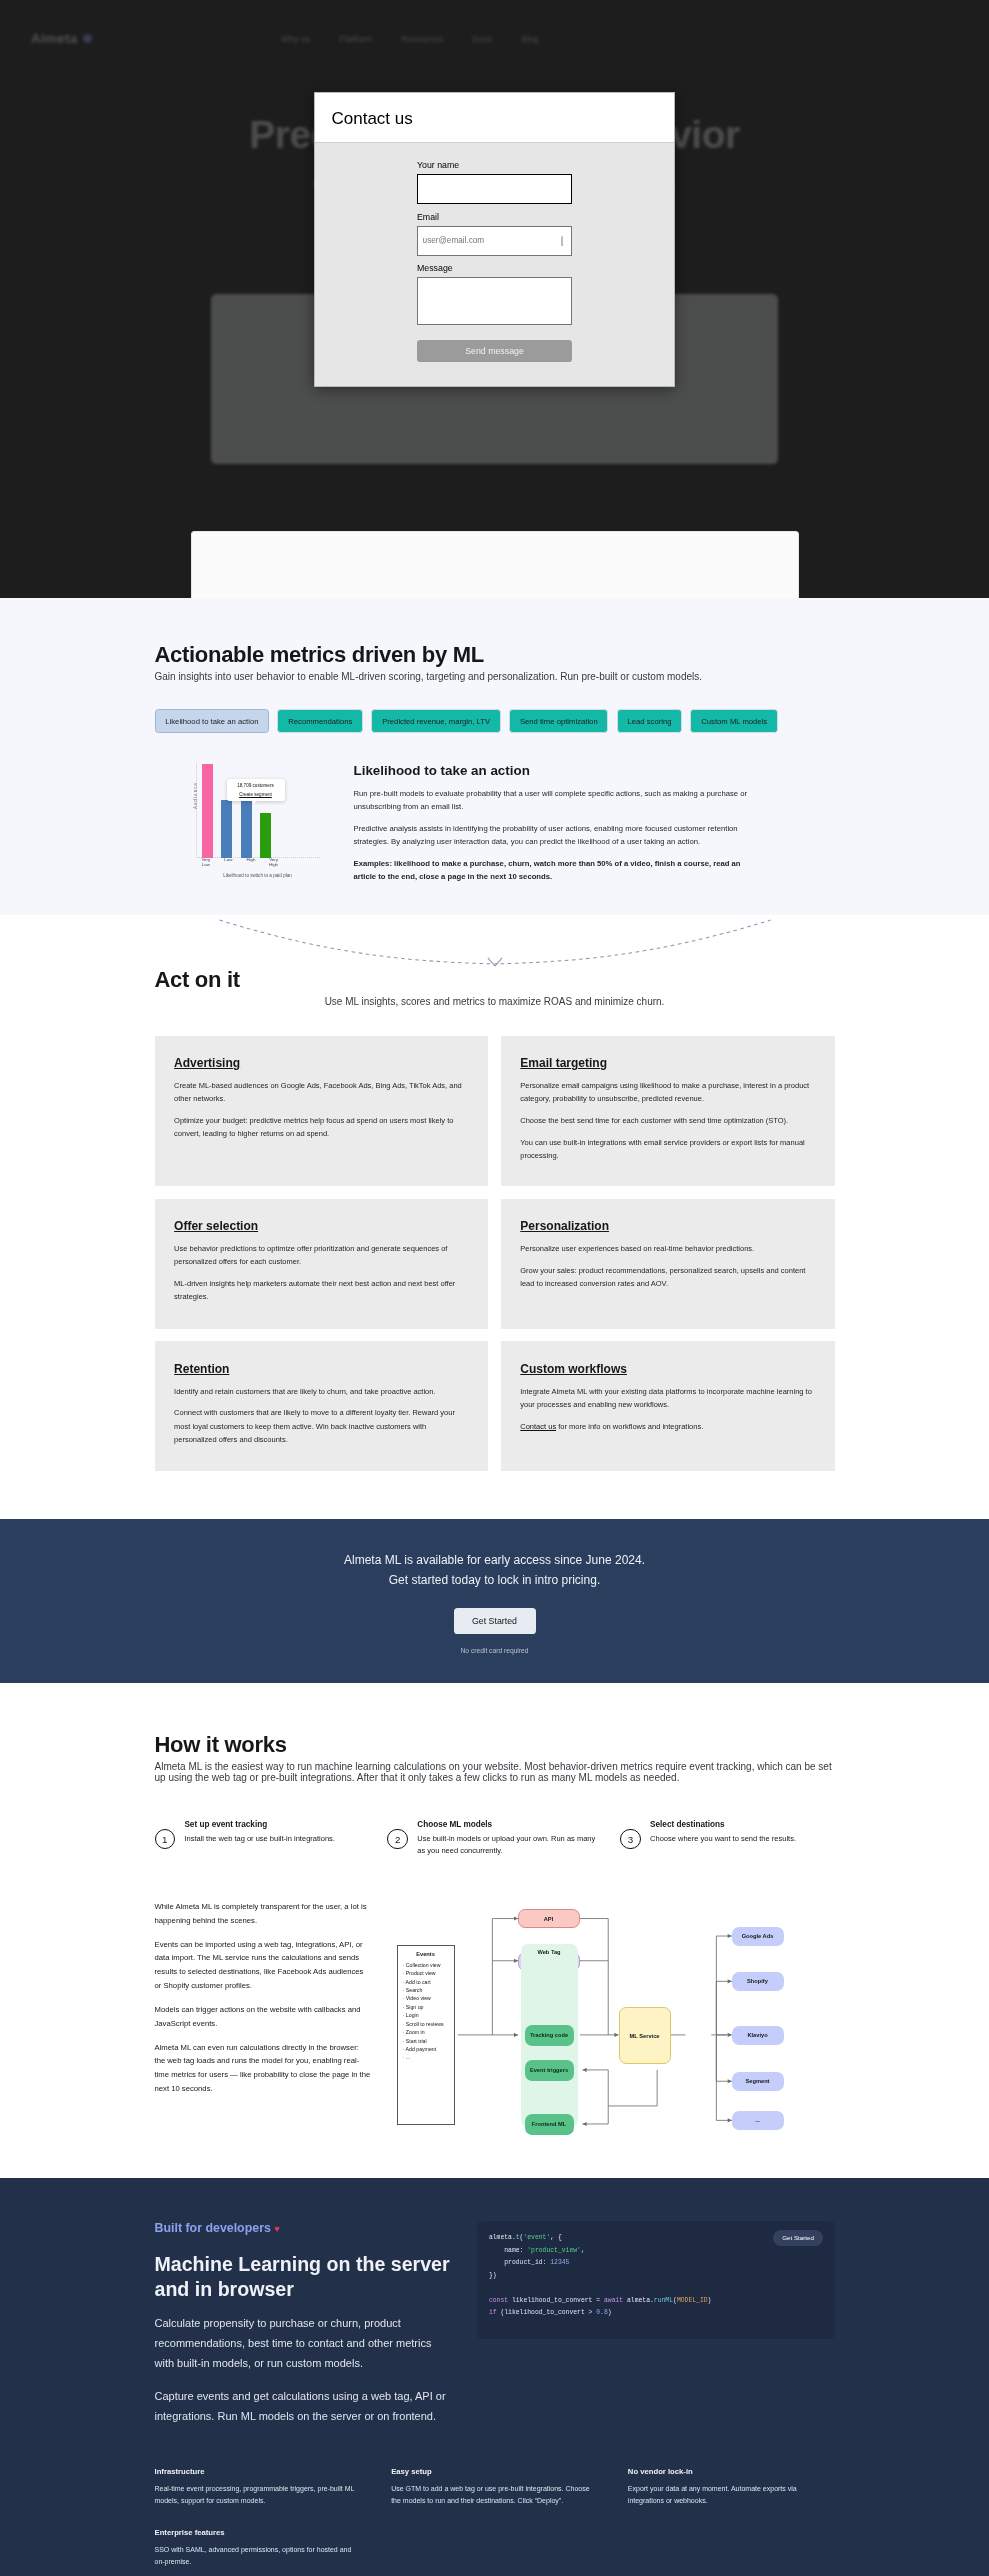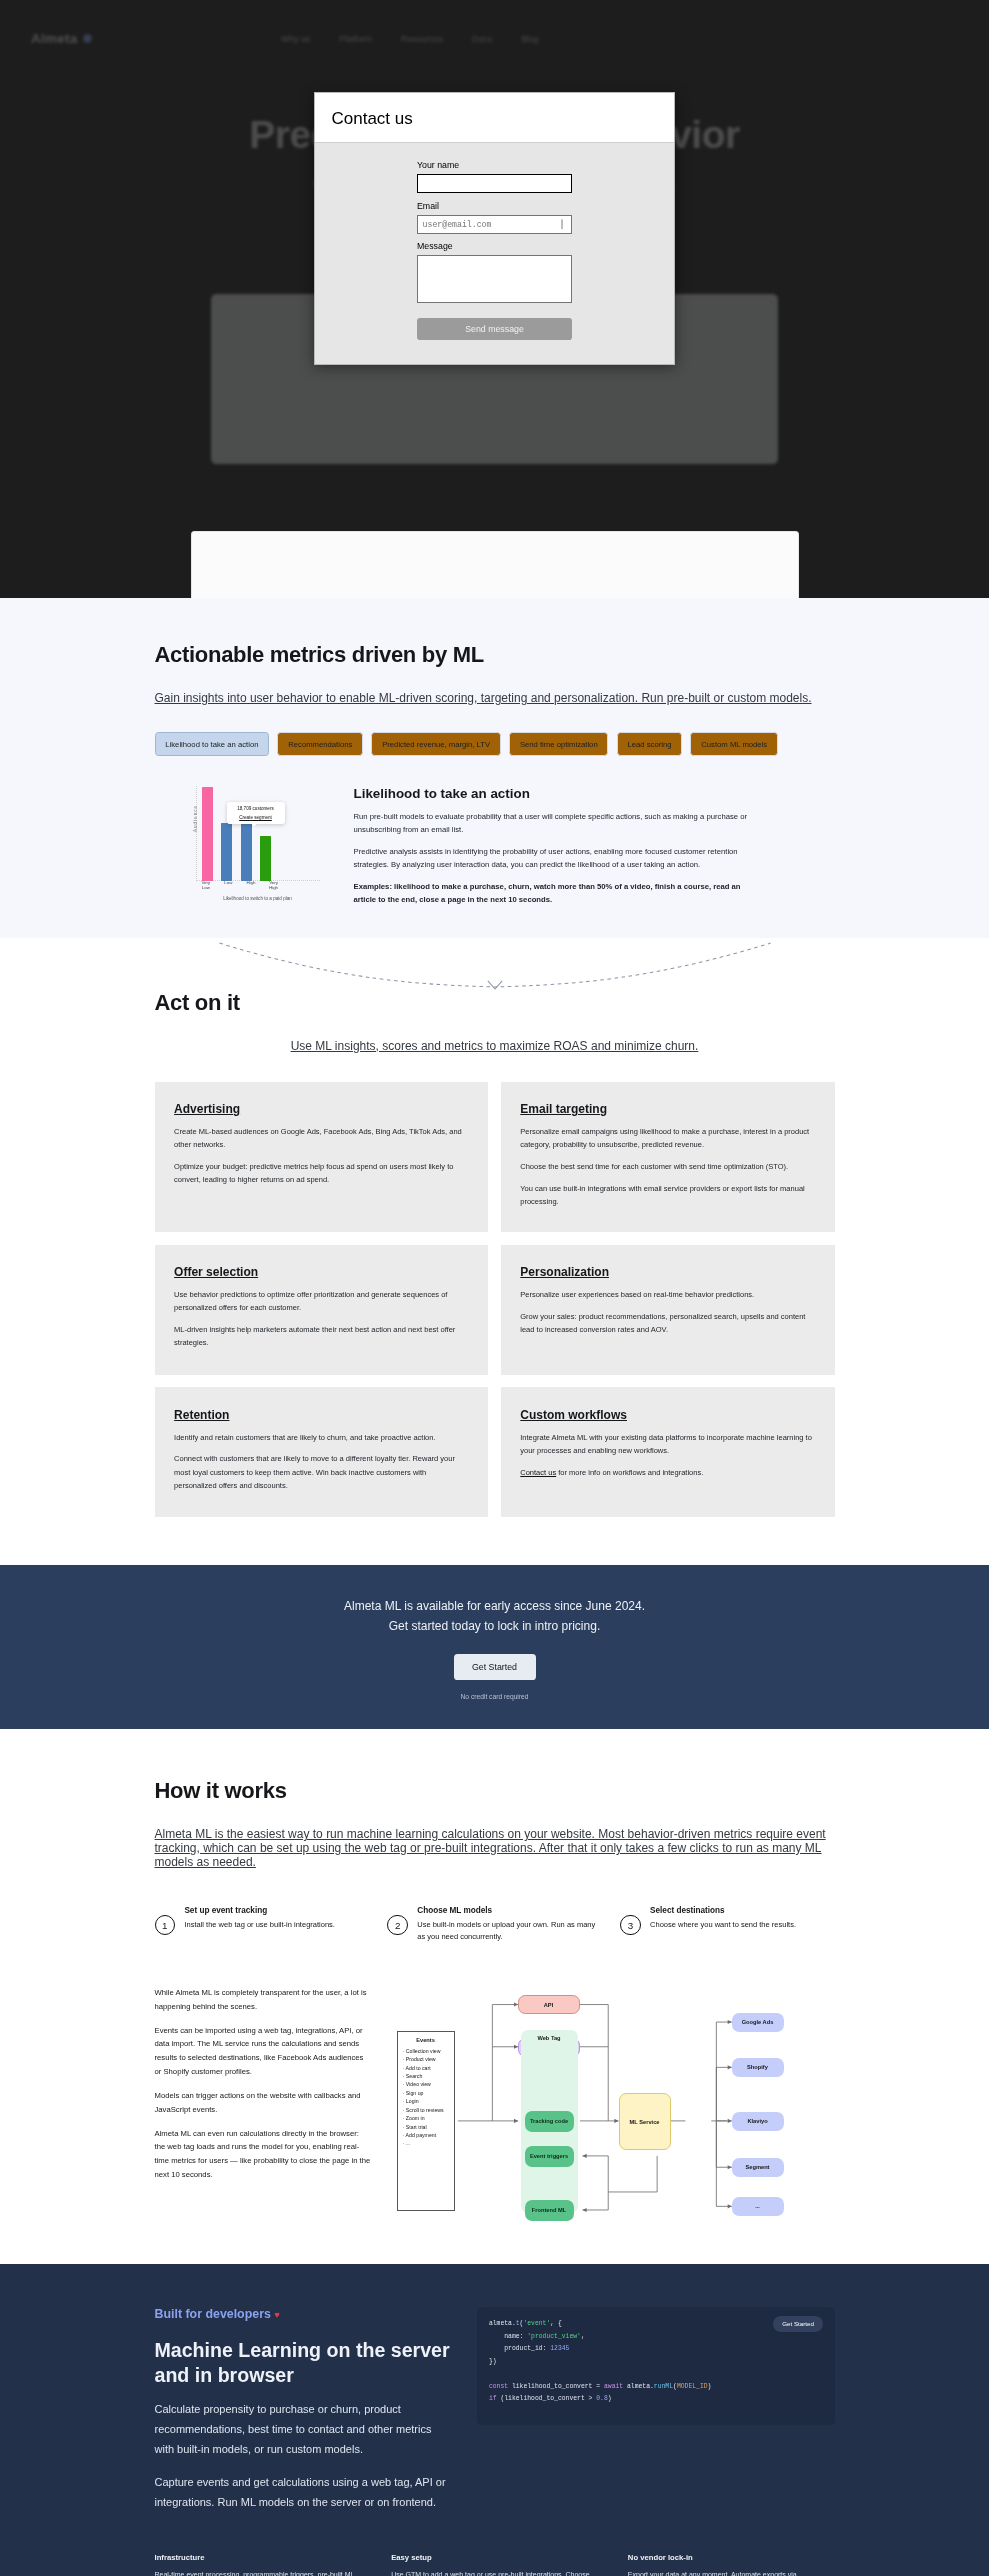--- a/index.html
+++ b/index.html
@@ -52,22 +52,22 @@
     background:#e6e6e6; border:0.5px solid #b9b9b9;
     box-shadow:0 3.1px 13.4px rgba(0,0,0,.45);
     z-index: 50;
   }
   .modal-head { background:#ffffff; padding:15.5px 16.5px 13.4px; border-bottom:0.5px solid #cfcfcf;}
   .modal-title { font-size:17px; font-weight:400; color:#000;}
   .modal-body { padding:17.5px 16.5px 24px; }
   .field { width:155px; margin:0 auto 7.2px; }
   .field-label { font-size:8.8px; color:#000; margin-bottom:4.1px; }
   .text-input {
-    width:155px; height:19px; background:#fff; border:0.5px solid #747474;
-    font-size:8.2px; padding:0 4.6px; font-family:Liberation Mono, monospace;
+    width:155px; height:30px; background:#fff; border:0.5px solid #747474;
+    font-size:8.2px; padding:0 4.6px; font-family:Liberation Sans, sans-serif;
   }
   .text-input.focused { border:1px solid #000; }
   .email-wrap { position:relative; width:155px; }
   .lock-icon {
     position:absolute; right:4.6px; top:50%; transform:translateY(-50%);
     width:6.7px; height:7.7px; opacity:.45;
   }
   .lock-icon .shackle { width:4.6px;height:3.6px;border:1px solid #6e6e6e;border-bottom:0;border-radius:2.6px 2.6px 0 0; margin:0 auto;}
   .lock-icon .body { width:6.7px;height:4.6px;background:#8d8d8d;border-radius:0.5px;}
   .msg-area {
@@ -76,24 +76,24 @@
   }
   .send-btn {
     width:155px; height:21.6px; margin:13.4px auto 0; display:block;
     background:#9b9b9b; color:#f1f1f1; border:0; border-radius:3.1px;
     font-size:8.8px; font-family:"Liberation Sans",sans-serif; cursor:default;
   }
 
   
   .sec-metrics { background:#f5f7fd; padding:44px 0 20.6px; }
   .h2 { font-size:22px; font-weight:800; letter-spacing:-0.3px; }
-  .lead { font-size:12px; color:#343a40; margin-top:23px;text-decoration:underline; }
+  .lead { font-size:10px; color:#343a40; margin-top:3px; }
   .tabs { display:flex; gap:8.2px; margin-top:27px; flex-wrap:wrap;}
   .tab {
-    border:0.5px solid #d7dbe4; background:#a16207; border-radius:3.6px;
+    border:0.5px solid #d7dbe4; background:#14b8a6; border-radius:3.6px;
     padding:6.7px 9.8px; font-size:7.7px; color:#1b1d21;
   }
   .tab.active { background:#c5d6ec; border-color:#9db6d4; }
   .metric-panel { display:flex; gap:34px; margin-top:30px; padding-bottom:10.3px;}
   .chart-box { width:165px; padding-left:41px; }
   .chart { position:relative; height:106px; }
   .chart-axis {
     position:absolute; left:0; top:0; bottom:11.3px; width:0.5px;
     border-left:1px dotted #cfcfcf;
   }

